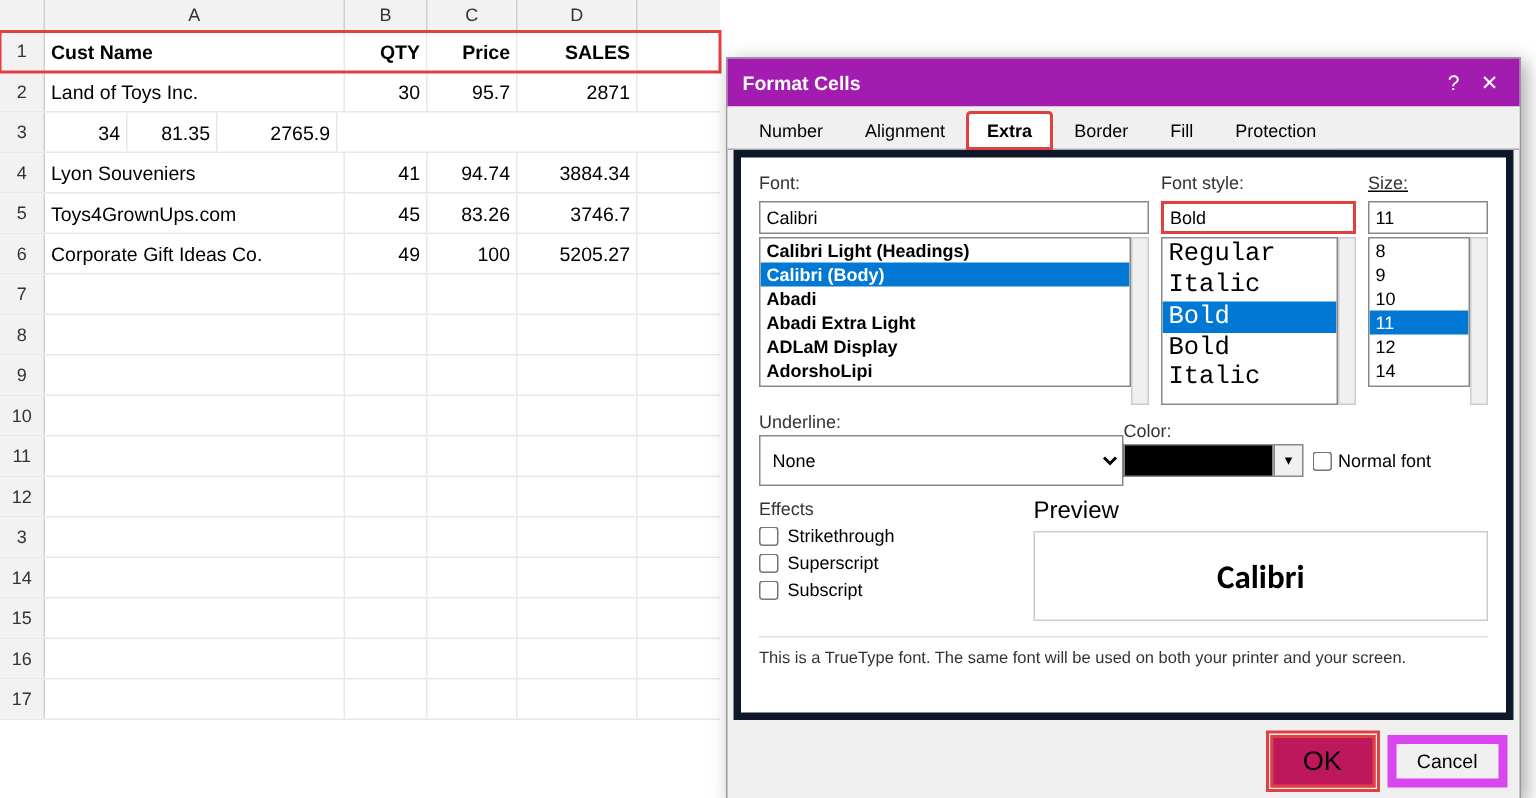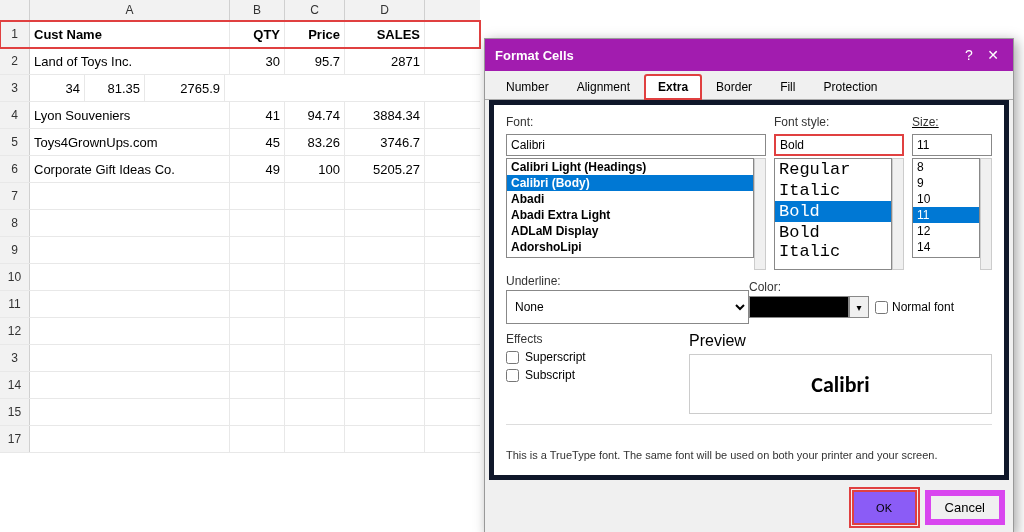--- a/index.html
+++ b/index.html
@@ -309,35 +309,35 @@
       font-size: 22px;
       font-family: Calibri, Arial, sans-serif;
       font-weight: bold;
       background: #fff;
     }
 
     .info-text {
       font-size: 11px;
       color: #333;
       margin-top: 10px;
-      padding-top: 24px;
+      padding-top: 8px;
       border-top: 1px solid #ddd;
     }
 
     .dialog-footer {
       display: flex;
       justify-content: flex-end;
       gap: 8px;
       padding: 6px 8px 8px 8px;
     }
     .btn-ok {
       padding: 4px 20px;
-      background: #8b5cf6;
+      background: #be185d;
       border: 2px solid #e04040;
-      font-size: 11px;
+      font-size: 18px;
       cursor: pointer;
       min-width: 65px;
       outline: 2px solid #e04040;
       outline-offset: 1px;
     }
     .btn-cancel {
       padding: 4px 14px;
       background: #f0f0f0;
       border: 6px solid #d946ef;
       font-size: 13px;
@@ -452,20 +452,27 @@
     </div>
   <div class="ss-row">
       <div class="rn">14</div>
       <div class="ss-cell col-a"></div>
       <div class="ss-cell col-b"></div>
       <div class="ss-cell col-c"></div>
       <div class="ss-cell col-d"></div>
     </div>
   <div class="ss-row">
       <div class="rn">15</div>
+      <div class="ss-cell col-a"></div>
+      <div class="ss-cell col-b"></div>
+      <div class="ss-cell col-c"></div>
+      <div class="ss-cell col-d"></div>
+    </div>
+  <div class="ss-row">
+      <div class="rn">16</div>
       <div class="ss-cell col-a"></div>
       <div class="ss-cell col-b"></div>
       <div class="ss-cell col-c"></div>
       <div class="ss-cell col-d"></div>
     </div>
   <div class="ss-row">
       <div class="rn">17</div>
       <div class="ss-cell col-a"></div>
       <div class="ss-cell col-b"></div>
       <div class="ss-cell col-c"></div>
@@ -579,20 +586,24 @@
           </div>
         </div>
       </div>
     </div>
 
     <div class="effects-preview-row">
       <div class="effects-col">
         <div class="effects-title">Effects</div>
         <div class="effect-item">
           <input type="checkbox" style="">
+          <span>Strikethrough</span>
+        </div>
+        <div class="effect-item">
+          <input type="checkbox" style="">
           <span>Superscript</span>
         </div>
         <div class="effect-item">
           <input type="checkbox" style="">
           <span>Subscript</span>
         </div>
       </div>
       <div class="preview-col">
         <div class="preview-title">Preview</div>
         <div class="preview-box">

